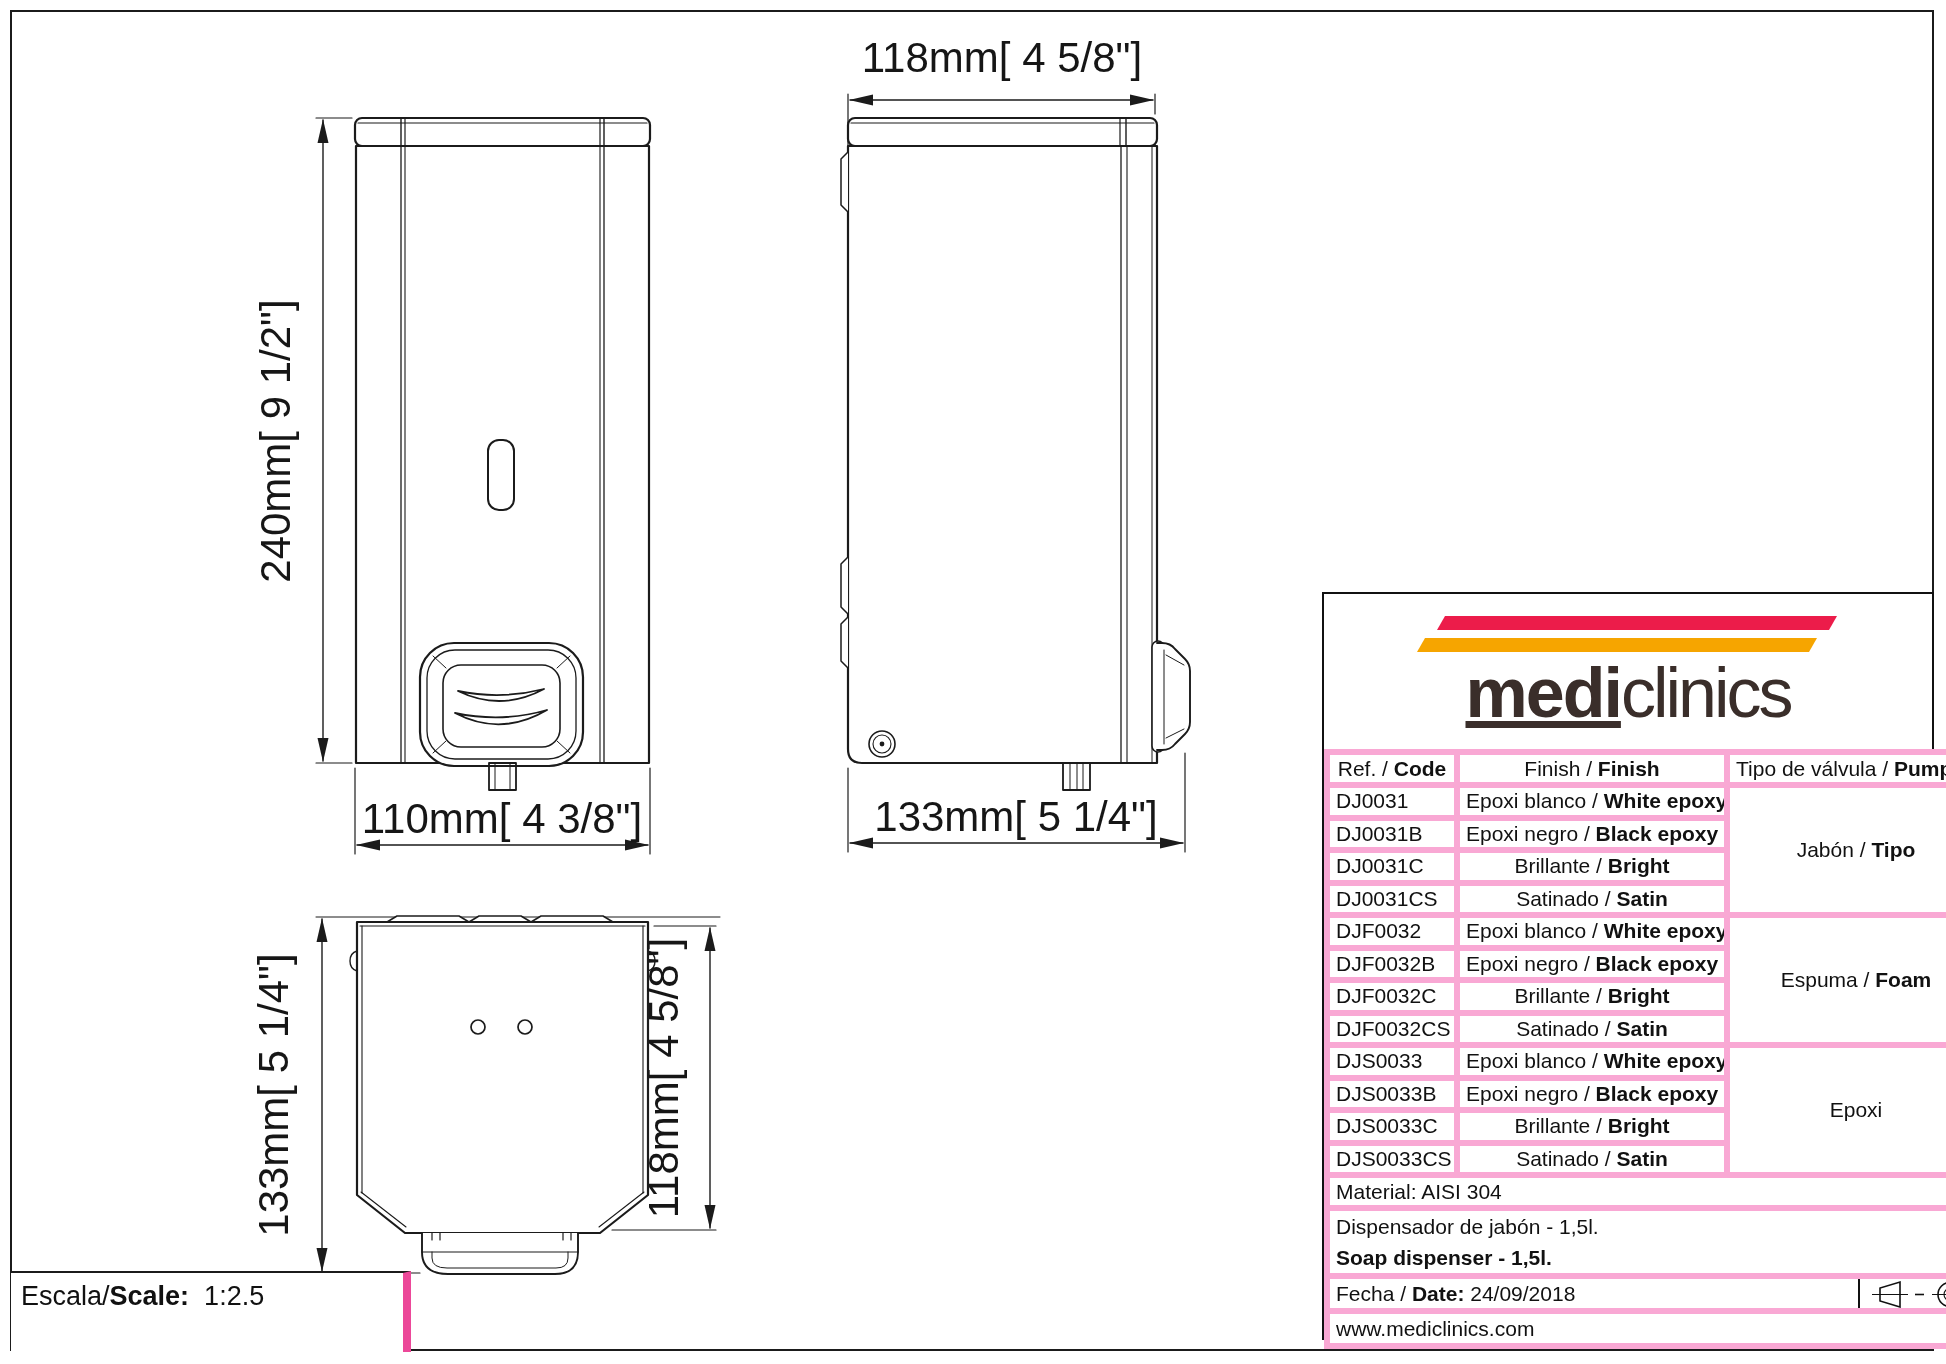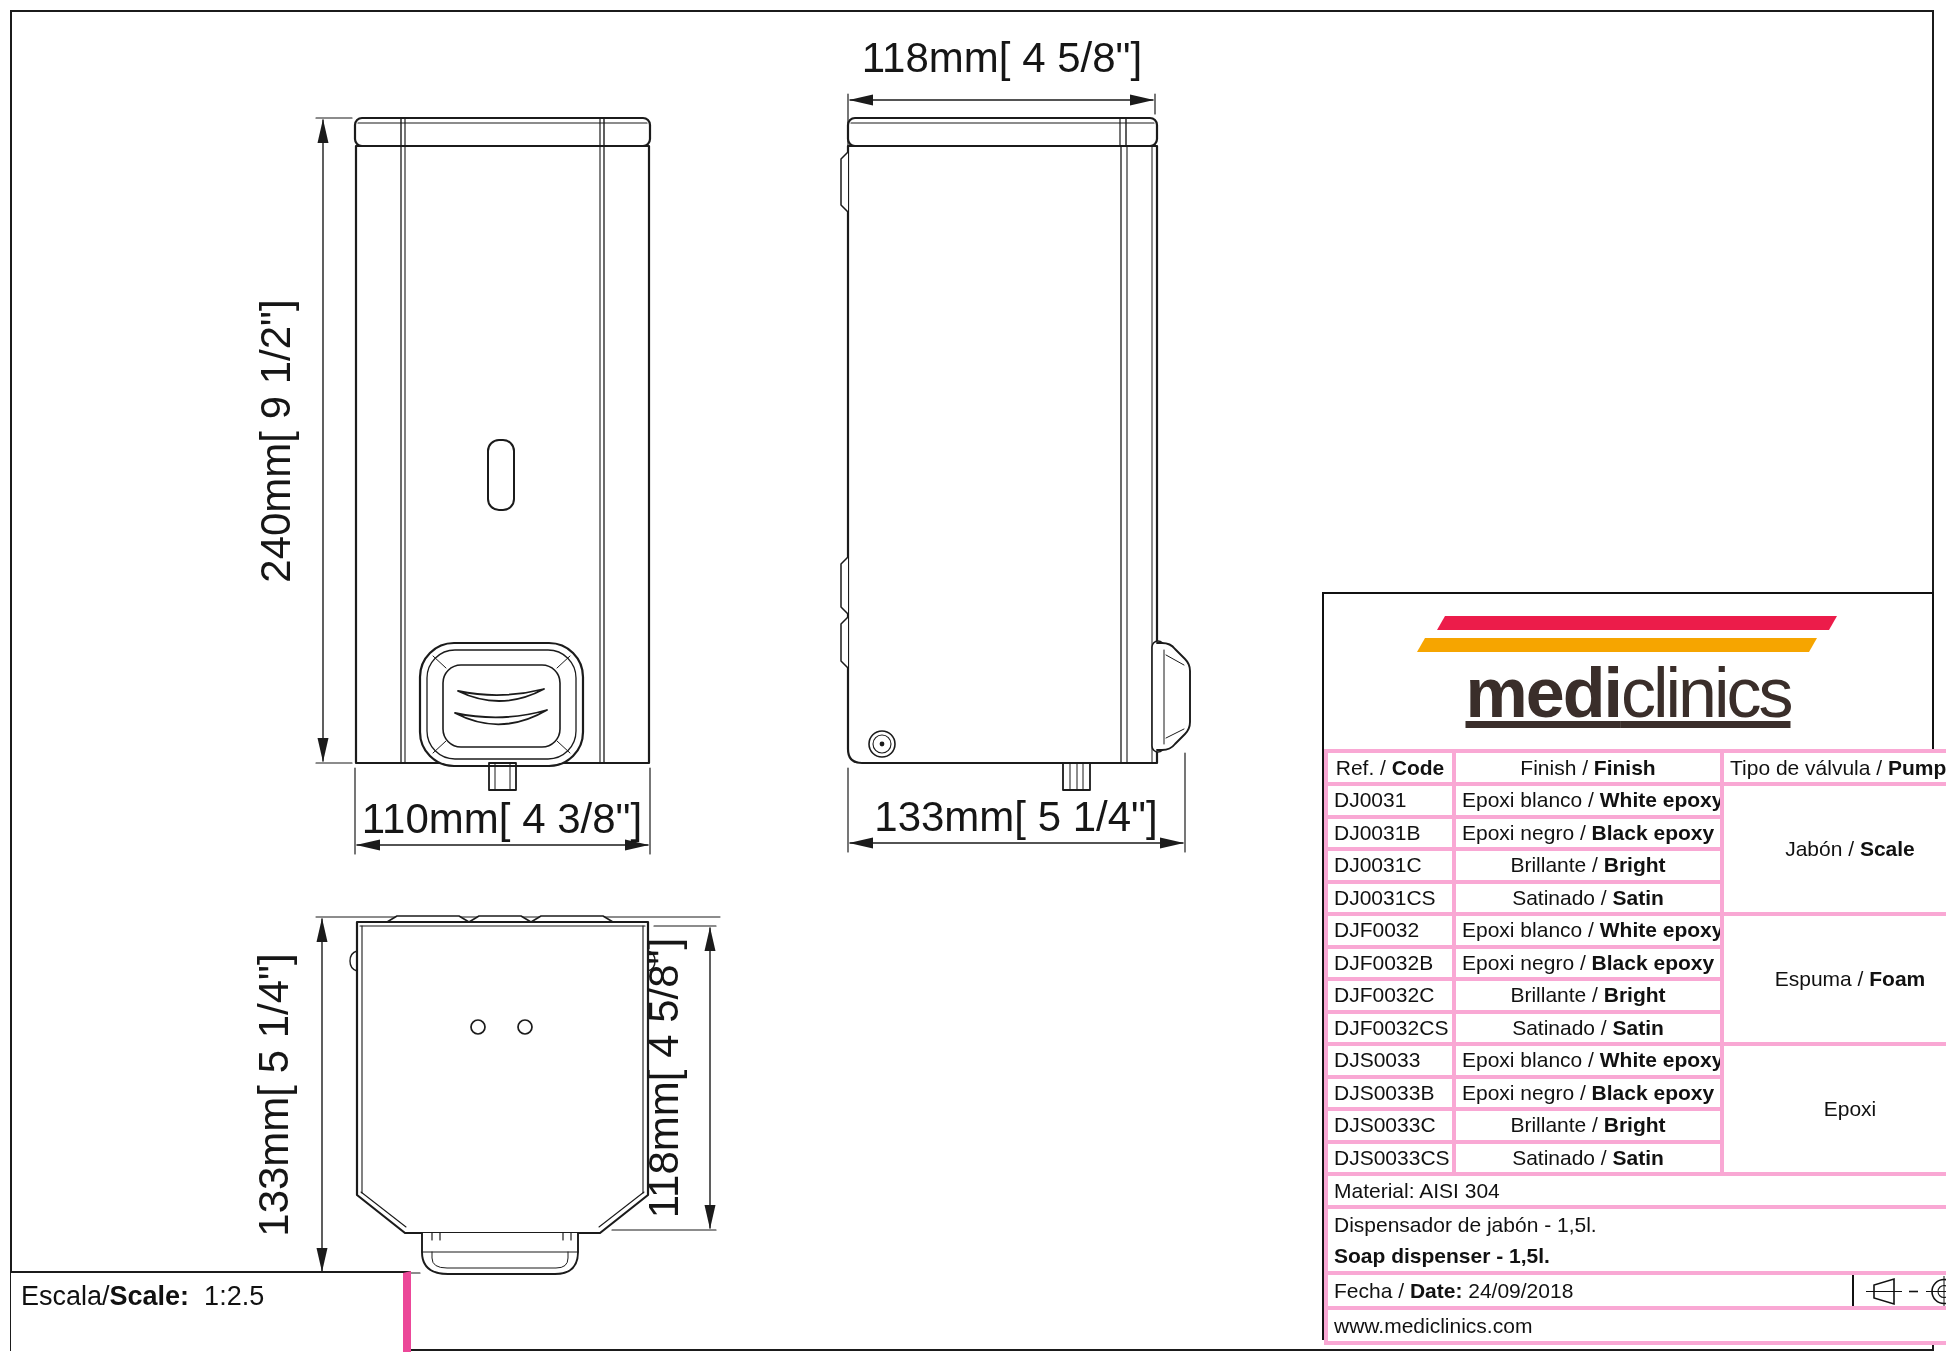--- a/index.html
+++ b/index.html
@@ -11,23 +11,23 @@
   .dim-label{font-size:42px;letter-spacing:0px;}
 
   
   .title-block{position:absolute;left:1322px;top:592px;width:612px;height:748px;
         border:2px solid #111;box-sizing:border-box;background:#fff;}
   .logo-box{height:155px;display:flex;flex-direction:column;align-items:center;
         justify-content:center;gap:3px;}
   .logo-stripes{display:block;}
   .logo-text{font-size:70px;line-height:70px;white-space:nowrap;}
   .logo-bold{font-weight:700;letter-spacing:-2px;text-decoration:underline;}
-  .logo-light{font-weight:400;letter-spacing:-3px;text-decoration:underline;}
+  .logo-light{font-weight:400;letter-spacing:-3px;}
   table.spec{border-collapse:collapse;table-layout:fixed;width:612px;}
-  table.spec td{border:4px solid #f9a8d4;padding:0 6px;font-size:21px;overflow:hidden;
+  table.spec td{border:6px solid #f9a8d4;padding:0 6px;font-size:21px;overflow:hidden;
         white-space:nowrap;background:#fff;margin-left:44px;}
   td.c{text-align:center;}
   td.code{text-align:left;padding-left:7px;font-size:22px;}
   .b{font-weight:700;}
   tr.r{height:32.5px;}
   tr.hdr{height:33px;}
   tr.hdr td{font-size:21px;}
   td.full{font-size:24px;padding-left:8px;}
   td.prod{font-size:27px;padding-left:8px;white-space:normal;line-height:31px;}
   td.fecha{font-size:27px;padding-left:8px;position:relative;}
@@ -226,21 +226,21 @@
       <tbody>
           <tr class="hdr">
         <td class="c" style="width:112px;"><span>Ref. / </span><span class="b">Code</span></td>
         <td class="c" style="width:252px;"><span>Finish / </span><span class="b">Finish</span></td>
         <td class="c" style="width:240px;"><span>Tipo de válvula / </span><span class="b">Pump type</span></td>
       </tr>
 
       <tr class="r">
         <td class="code">DJ0031</td>
         <td class="c"><span>Epoxi blanco / </span><span class="b">White epoxy</span></td>
-        <td class="c" rowspan="4"><span>Jabón / </span><span class="b">Scale</span></td>
+        <td class="c" rowspan="4"><span>Jabón / </span><span class="b">Tipo</span></td>
       </tr>
       <tr class="r">
         <td class="code">DJ0031B</td>
         <td class="c"><span>Epoxi negro / </span><span class="b">Black epoxy</span></td>
       </tr>
       <tr class="r">
         <td class="code">DJ0031C</td>
         <td class="c"><span>Brillante / </span><span class="b">Bright</span></td>
       </tr>
       <tr class="r">

